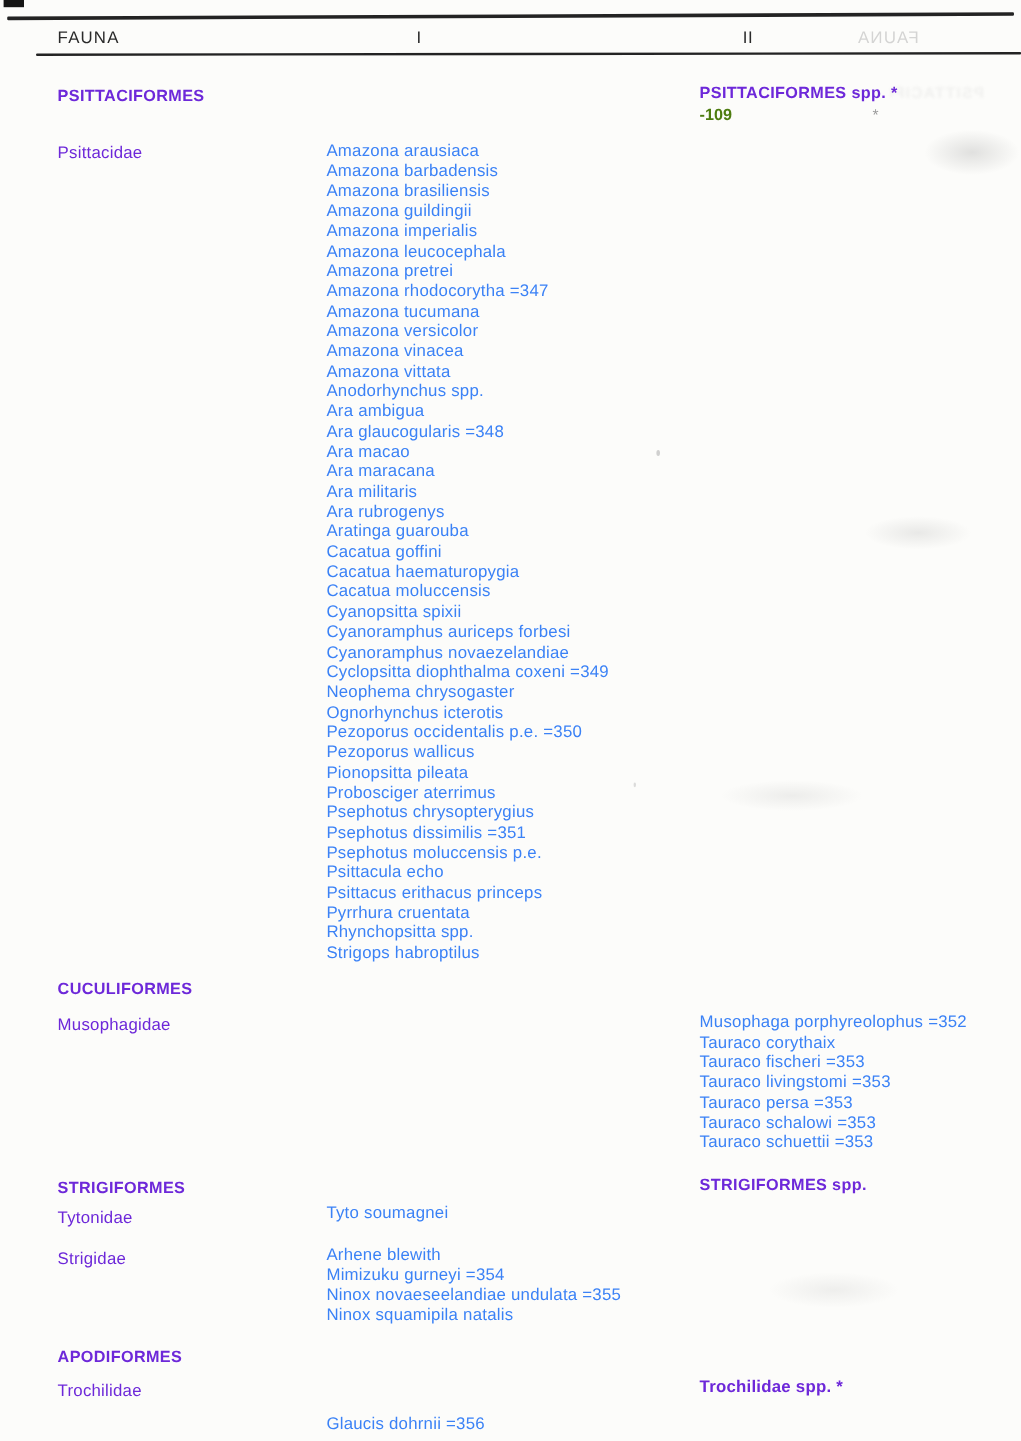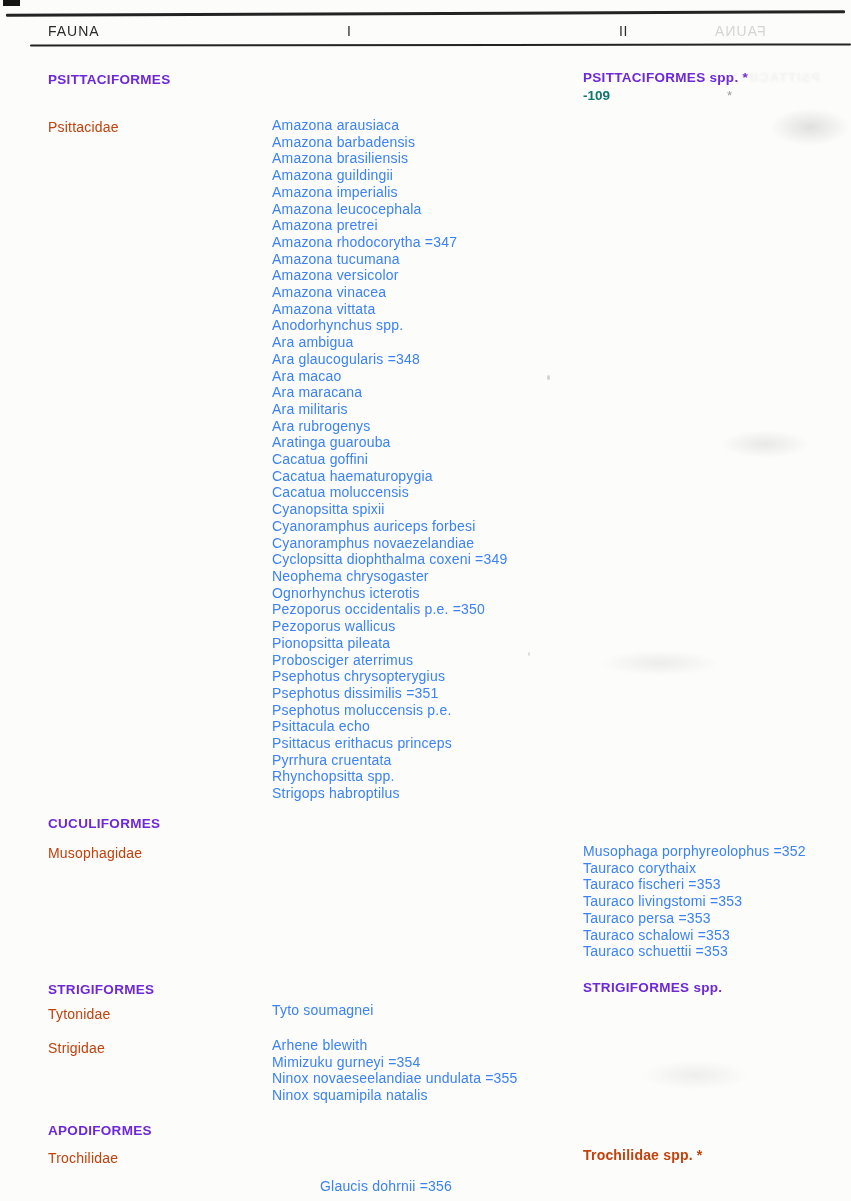--- a/index.html
+++ b/index.html
@@ -26,24 +26,24 @@
     font-size:14px;letter-spacing:1px;color:#2a2a2a;
     top:24px;line-height:14px;
   }
   .hdr-app{letter-spacing:0.5px;}
   
   .order{
     font-weight:bold;font-size:13.5px;line-height:15px;
     color:#6d28d9;letter-spacing:0.3px;
   }
   
-  .family{font-size:14px;line-height:16px;color:#c2410c;letter-spacing:0.2px;}
+  .family{font-size:14px;line-height:16px;color:#6d28d9;letter-spacing:0.2px;}
   .species-list{font-size:14px;line-height:16.7px;color:#3b82f6;letter-spacing:0.2px;}
   .species-list .species{white-space:nowrap;}
-  .sub-note{font-weight:bold;font-size:13.5px;color:#0f766e;}
+  .sub-note{font-weight:bold;font-size:13.5px;color:#4d7c0f;}
   .footmark{font-size:13px;color:#9b9b9b;}
   
   .ghost{
     transform:scaleX(-1);
     color:#b4b4b4;opacity:0.55;
     filter:blur(0.5px);
     font-size:14px;letter-spacing:1px;
   }
   .ghost-psitt{
     opacity:0.16;filter:blur(1.2px);
@@ -150,17 +150,17 @@
   <div class="abs species-list col1" style="top:1037px;">
       <div class="species">Arhene blewith</div>
       <div class="species">Mimizuku gurneyi =354</div>
       <div class="species">Ninox novaeseelandiae undulata =355</div>
       <div class="species">Ninox squamipila natalis</div>
     </div>
 
   <div class="abs order colL" style="top:1123px;">APODIFORMES</div>
   <div class="abs family colL" style="top:1150px;">Trochilidae</div>
   <div class="abs family col2" style="top:1147px;font-weight:bold;">Trochilidae spp. *</div>
-  <div class="abs species-list col1" style="top:1178px;margin-left:48px;">
+  <div class="abs species-list col1" style="top:1178px;">
       <div class="species">Glaucis dohrnii =356</div>
     </div>
 
 </div>
 
 </body></html>

